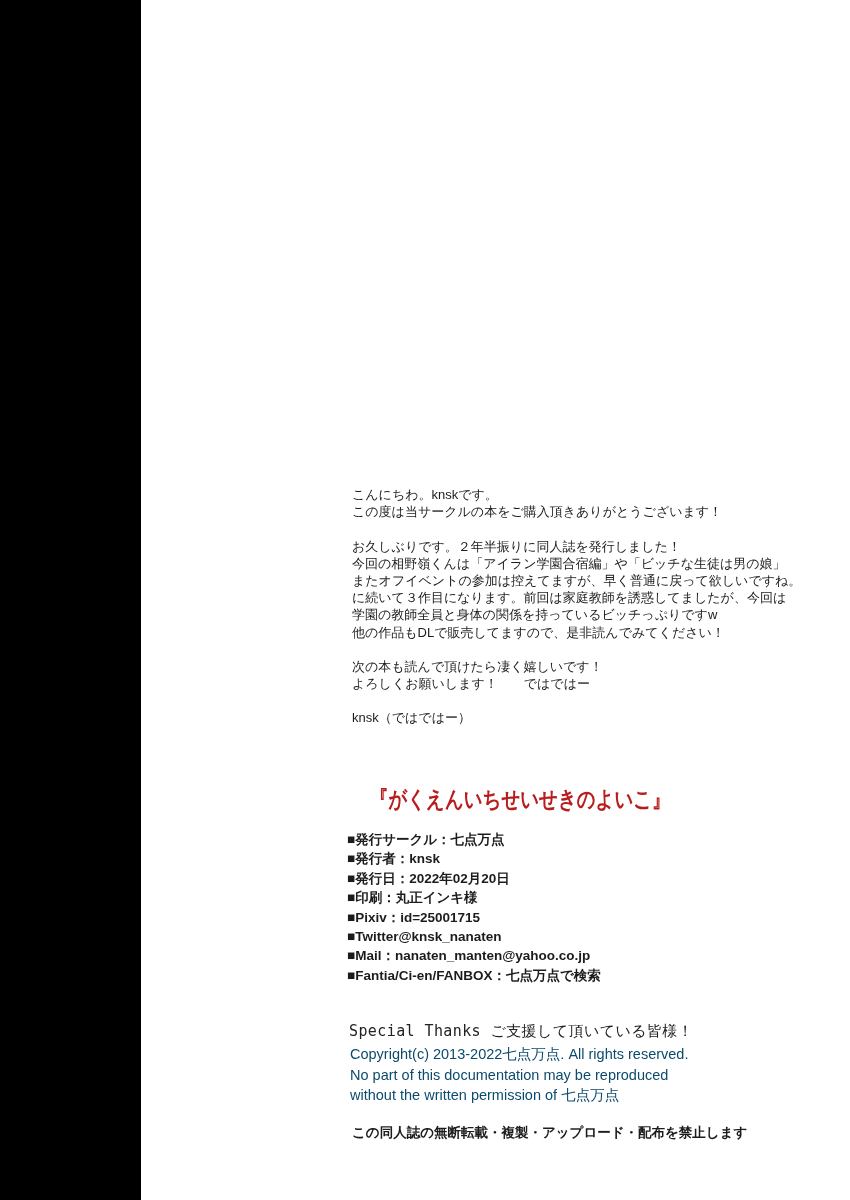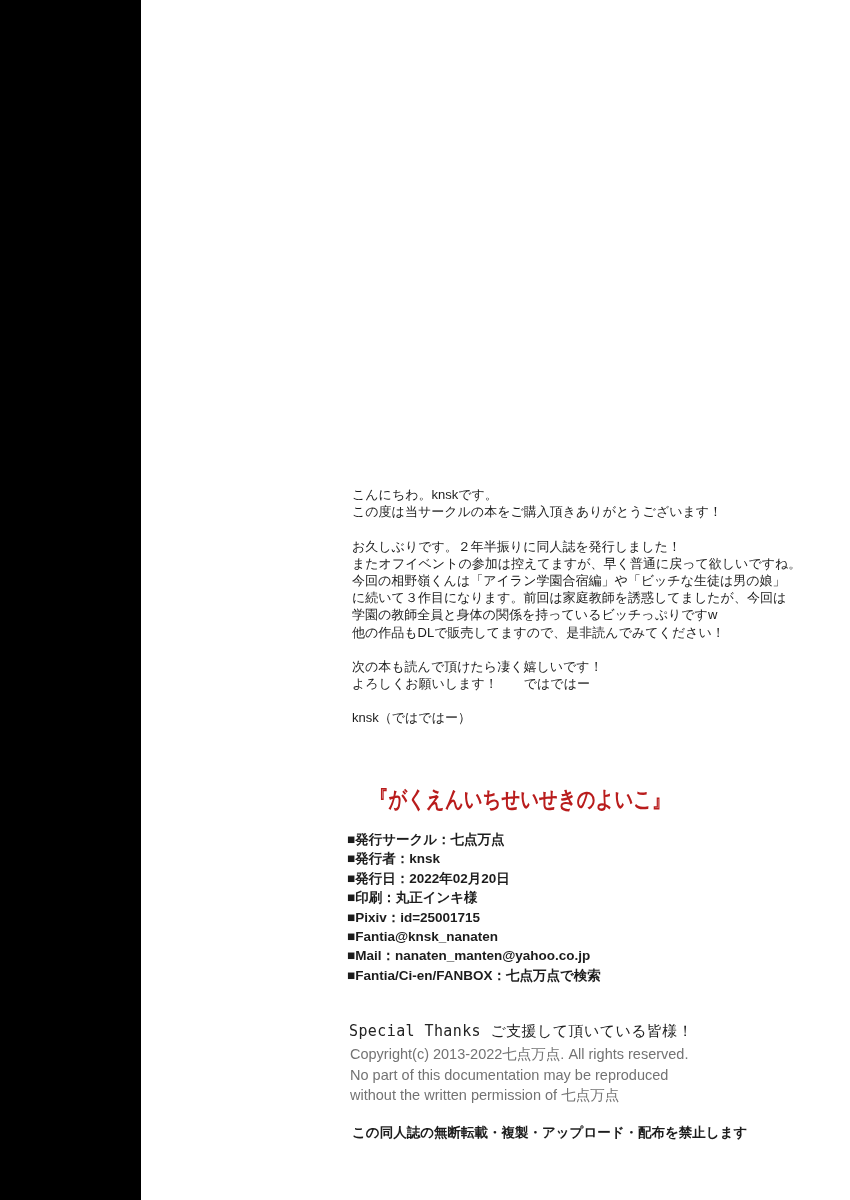--- a/index.html
+++ b/index.html
@@ -60,21 +60,21 @@
     font-family: "DejaVu Sans Mono", monospace;
     letter-spacing: 0.4px;
     white-space: pre;
     color: #222222;
     margin-top: 16px;
   }
   .copyright {
     position: absolute;
     left: 350px; top: 1044px;
     font-size: 14.5px;
-    color: #737373;
+    color: #0c4a6e;
   }
   .cr-line {
     height: 20.5px;
     line-height: 20.5px;
     white-space: pre;
   }
   .notice {
     position: absolute;
     left: 352px; top: 1124px;
     font-size: 13.5px;
@@ -87,43 +87,43 @@
 
 <div class="page">
 
   <div class="spine"></div>
 
   <div class="afterword">
       <div class="aw-line">こんにちわ。knskです。</div>
       <div class="aw-line">この度は当サークルの本をご購入頂きありがとうございます！</div>
       <div class="aw-line"></div>
       <div class="aw-line">お久しぶりです。２年半振りに同人誌を発行しました！</div>
+      <div class="aw-line">今回の相野嶺くんは「アイラン学園合宿編」や「ビッチな生徒は男の娘」</div>
       <div class="aw-line">またオフイベントの参加は控えてますが、早く普通に戻って欲しいですね。</div>
-      <div class="aw-line">今回の相野嶺くんは「アイラン学園合宿編」や「ビッチな生徒は男の娘」</div>
       <div class="aw-line">に続いて３作目になります。前回は家庭教師を誘惑してましたが、今回は</div>
       <div class="aw-line">学園の教師全員と身体の関係を持っているビッチっぷりですw</div>
       <div class="aw-line">他の作品もDLで販売してますので、是非読んでみてください！</div>
       <div class="aw-line"></div>
       <div class="aw-line">次の本も読んで頂けたら凄く嬉しいです！</div>
       <div class="aw-line">よろしくお願いします！　　ではではー</div>
       <div class="aw-line"></div>
       <div class="aw-line">knsk（ではではー）</div>
     </div>
 
   <div class="book-title">
     <span class="squeeze">『がくえんいちせいせきのよいこ』</span>
   </div>
 
   <div class="colophon">
       <div class="col-line">■発行サークル：七点万点</div>
       <div class="col-line">■発行者：knsk</div>
       <div class="col-line">■発行日：2022年02月20日</div>
       <div class="col-line">■印刷：丸正インキ様</div>
       <div class="col-line">■Pixiv：id=25001715</div>
-      <div class="col-line">■Fantia@knsk_nanaten</div>
+      <div class="col-line">■Twitter@knsk_nanaten</div>
       <div class="col-line">■Mail：nanaten_manten@yahoo.co.jp</div>
       <div class="col-line">■Fantia/Ci-en/FANBOX：七点万点で検索</div>
     </div>
 
   <div class="special-thanks">Special Thanks ご支援して頂いている皆様！</div>
 
   <div class="copyright">
       <div class="cr-line">Copyright(c) 2013-2022七点万点. All rights reserved.</div>
       <div class="cr-line">No part of this documentation may be reproduced</div>
       <div class="cr-line">without the written permission of 七点万点</div>

